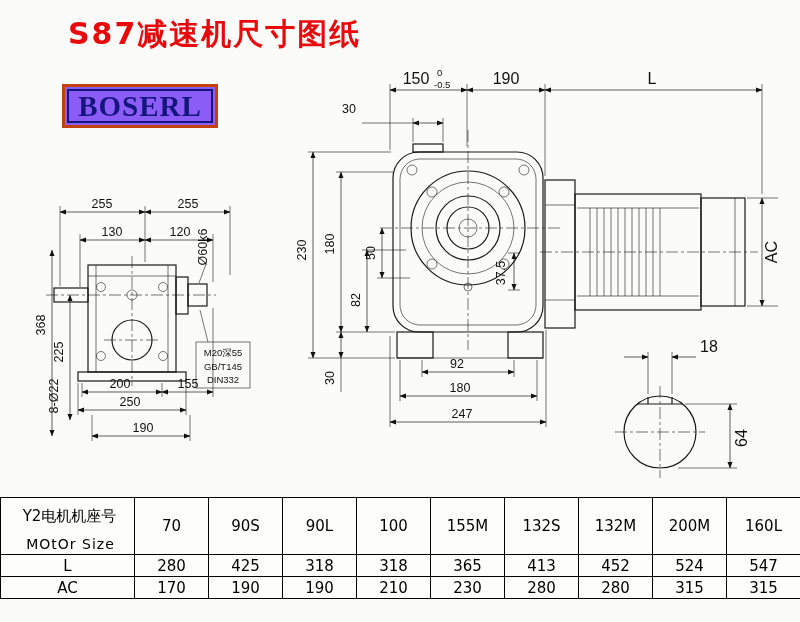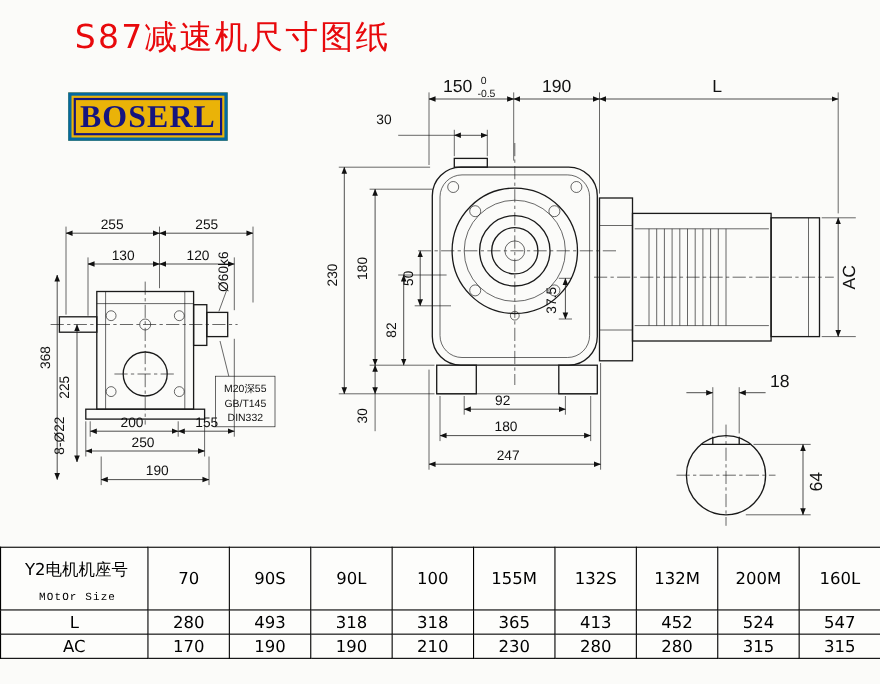--- a/index.html
+++ b/index.html
@@ -2,26 +2,26 @@
 <html><head>
 <meta charset="utf-8">
 <style>
   * { margin:0; padding:0; box-sizing:border-box; }
   html,body { width:800px; height:622px; }
   body { background:#fbfbf9; font-family:"Liberation Sans",sans-serif; }
   .page { position:relative; width:800px; height:622px; overflow:hidden; background:#fbfbf9; }
 
   .page-title {
     position:absolute; left:68px; top:14px;
-    font-size:30px; font-weight:normal; color:#e8090c;
+    font-size:30px; font-weight:bold; color:#e8090c;
     letter-spacing:2px; font-family:"DejaVu Sans",sans-serif;
   }
   .logo-box {
-    position:absolute; left:62px; top:84px; width:145px; height:44px;
-    border:3px solid #0369a1; background:#eab308; padding:2px;
+    position:absolute; left:62px; top:84px; width:156px; height:44px;
+    border:3px solid #c2410c; background:#8b5cf6; padding:2px;
   }
   .logo-inner {
     width:100%; height:100%; border:2px solid #15157e;
     display:flex; align-items:center; justify-content:center;
   }
   .logo-text {
     font-family:"Liberation Serif",serif; font-weight:bold;
     font-size:29px; color:#15157e; letter-spacing:1px;
   }
 
@@ -41,21 +41,21 @@
     border-radius:24px;
   }
   table.dim-table td {
     border:1px solid #000; text-align:center; vertical-align:middle;
     font-size:15px; color:#000; padding:0; background:#fdfdfb;
   }
   table.dim-table tr.hdr td { height:57px; }
   table.dim-table tr.data td { height:22px; }
   td.hc { text-align:left; }
   td.hc .l1 { padding:6px 0 0 4px; font-size:15px; }
-  td.hc .l2 { padding:10px 0 0 6px; font-size:10px; letter-spacing:1px;font-family:Liberation Mono, monospace; }
+  td.hc .l2 { padding:10px 0 0 6px; font-size:14px; letter-spacing:1px; }
 </style>
 </head>
 <body>
 
 <div class="page">
 
   <svg class="drawing" width="800" height="497" viewBox="0 0 800 497">
     <defs>
       <marker id="arr" viewBox="0 0 10 10" refX="9.5" refY="5" markerWidth="9" markerHeight="9" orient="auto-start-reverse">
         <path d="M0,1 L10,5 L0,9 z" fill="#111"></path>
@@ -299,21 +299,21 @@
         <td>100</td>
         <td>155M</td>
         <td>132S</td>
         <td>132M</td>
         <td>200M</td>
         <td>160L</td>
       </tr>
       <tr class="data">
         <td>L</td>
         <td>280</td>
-        <td>493</td>
+        <td>425</td>
         <td>318</td>
         <td>318</td>
         <td>365</td>
         <td>413</td>
         <td>452</td>
         <td>524</td>
         <td>547</td>
       </tr>
       <tr class="data">
         <td>AC</td>

